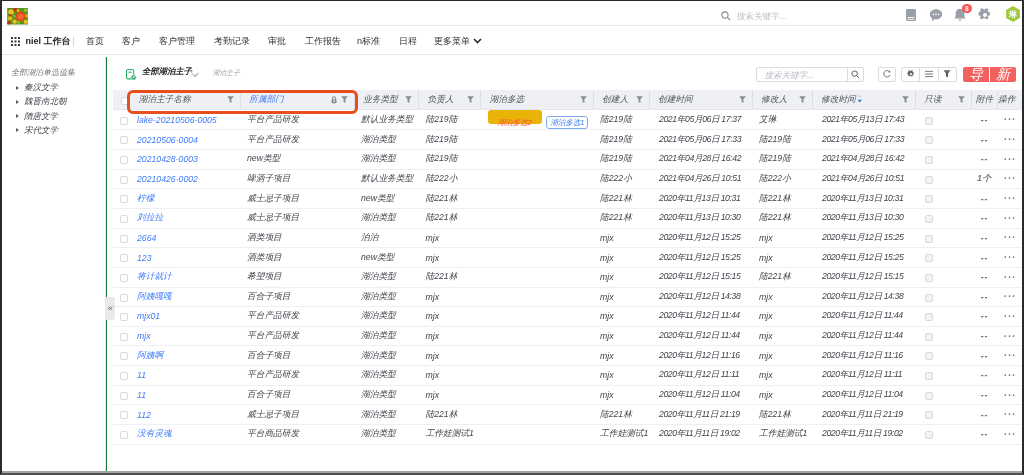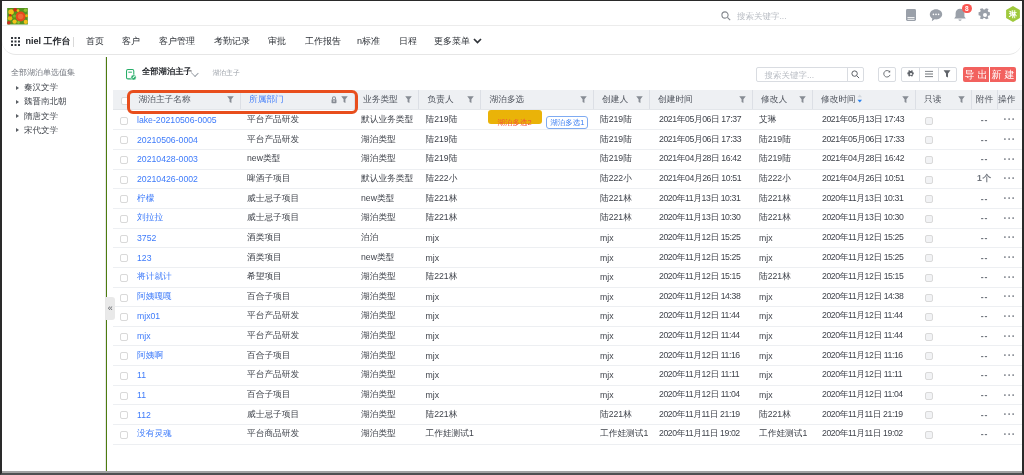--- a/index.html
+++ b/index.html
@@ -8,48 +8,48 @@
 #frame::after{content:'';position:absolute;bottom:0;left:0;right:0;height:2px;background:#a3a3a4;z-index:99;}
 
 #topbar{position:absolute;left:0;top:0;width:1020px;height:25px;background:#fff;border-bottom:1px solid #ececec;}
 #logo{position:absolute;left:5px;top:7px;width:21px;height:16.5px;}
 #tsearch{position:absolute;left:719px;top:3px;height:25px;line-height:25px;font-size:8.5px;color:#b9bdc4;}
 
 .ticon{position:absolute;top:6px;width:16px;height:16px;color:#5c6066;}
 #badge{position:absolute;left:960px;top:2.5px;width:9.5px;height:9.5px;border-radius:5px;background:#fa5752;color:#fff;font-size:6.5px;line-height:9px;text-align:center;font-weight:bold;}
 #avatar{position:absolute;left:1002.5px;top:4.5px;width:16px;height:16px;}
 
-#navbar{position:absolute;left:0;top:26px;width:1020px;height:28px;background:#fff;border-bottom:1px solid #e6e6e6;font-size:9px;color:#2e3238;border-radius:14px;}
+#navbar{position:absolute;left:0;top:26px;width:1020px;height:28px;background:#fff;border-bottom:1px solid #e6e6e6;font-size:9px;color:#2e3238;}
 #navbar .it{position:absolute;top:0;line-height:29px;white-space:nowrap;}
 #gridicon{position:absolute;left:9px;top:10px;}
 #wsname{position:absolute;left:23.5px;top:0;line-height:29px;font-weight:bold;font-size:9px;color:#23262b;}
 #navdiv{position:absolute;left:71px;top:10px;width:1px;height:10px;background:#d9d9d9;}
 
-#content{position:absolute;left:0;top:56px;width:1020px;height:416px;background:#4d7c0f;}
+#content{position:absolute;left:0;top:56px;width:1020px;height:416px;background:#15803d;font-style:italic;}
 #sidebar{position:absolute;left:0;top:0;width:104px;height:416px;background:#fff;border-right:1px solid #e7e7e7;}
 .sb-label{position:absolute;left:9px;top:9.5px;font-size:8px;color:#73777f;}
 .sb-item{position:absolute;left:14px;font-size:8.5px;color:#41454c;white-space:nowrap;}
 .sb-item .ar{display:inline-block;width:0;height:0;border-left:3.5px solid #595d63;border-top:2.8px solid transparent;border-bottom:2.8px solid transparent;margin-right:5px;vertical-align:0.5px;}
 #collapser{position:absolute;z-index:10;left:104px;top:239.5px;width:8.5px;height:23px;background:#e9e9e9;border-radius:0 3px 3px 0;color:#56595f;font-size:9px;line-height:22px;text-align:center;}
 
 #main{position:absolute;left:105px;top:0;width:915px;height:416px;background:#fff;}
 
 #tb-icon{position:absolute;left:19px;top:12px;width:10.5px;height:11.5px;}
 #tb-title{position:absolute;left:35px;top:9px;font-size:8.3px;font-weight:bold;color:#23262b;}
 #tb-caret{position:absolute;left:85px;top:12.5px;width:5.5px;height:5.5px;border-right:1.2px solid #9aa0a8;border-bottom:1.2px solid #9aa0a8;transform:rotate(45deg) scaleY(0.85);}
 #tb-tag{position:absolute;left:105.5px;top:10.5px;font-size:6.8px;color:#9ba0a8;}
 #tb-search{position:absolute;left:648.5px;top:9.5px;width:108px;height:15px;border:1px solid #d9dce1;border-radius:2px;background:#fff;}
 #tb-search .ph{position:absolute;left:8px;top:0;line-height:14px;font-size:8.5px;color:#b9bdc4;}
 #tb-search .mag{position:absolute;right:0;top:0;width:16px;height:13px;border-left:1px solid #d9dce1;text-align:center;}
 .tbtn{position:absolute;top:9.5px;height:15px;border:1px solid #d9dce1;border-radius:2px;background:#fff;}
 #btn-refresh{left:771px;width:18px;}
 #btn-group{left:794px;width:56px;display:flex;}
 #btn-group .seg{flex:1;border-right:1px solid #d9dce1;position:relative;}
 #btn-group .seg:last-child{border-right:none;}
-.redbtn{position:absolute;top:9.5px;width:26px;height:15px;background:#f2615e;color:#fff;font-size:10px;line-height:15px;text-align:center;border-radius:2px 0 0 2px;}
+.redbtn{position:absolute;top:9.5px;width:26px;height:15px;background:#f2615e;color:#fff;font-size:14px;line-height:15px;text-align:center;border-radius:2px 0 0 2px;}
 #btn-exp{left:856px;}
 #btn-new{left:883px;border-radius:0 2px 2px 0;}
 .cicon{position:absolute;left:50%;top:50%;transform:translate(-50%,-50%);}
 
 #tablewrap{position:absolute;left:5.5px;top:33.4px;width:909.5px;height:382.6px;overflow:hidden;}
 table{border-collapse:collapse;table-layout:fixed;width:909.5px;font-size:8.7px;}
 col.c0{width:17.5px}col.c1{width:110px}col.c2{width:114px}col.c3{width:64.5px}
 col.c4{width:62px}col.c5{width:112.5px}col.c6{width:56px}col.c7{width:103px}
 col.c8{width:60px}col.c9{width:103px}col.c10{width:56.5px}col.c11{width:26px}col.c12{width:24.5px}
 th{height:19.5px;background:#eef0f3;border-right:1px solid #dcdfe5;border-bottom:1px solid #e3e6ea;font-weight:normal;color:#50555e;text-align:left;padding:0 0 0 8.5px;position:relative;white-space:nowrap;overflow:hidden;}
@@ -356,21 +356,21 @@
                 <td>陆221林</td>
                 <td class="ds">2020年11月13日 10:30</td>
                 <td>陆221林</td>
                 <td class="ds">2020年11月13日 10:30</td>
                 <td style="padding-left:10px"><span class="cb cbg"></span></td>
                 <td style="text-align:center;padding-left:0" class="dash">--</td>
                 <td style="text-align:center;padding-left:0"><span class="dots">···</span></td>
               </tr>
               <tr>
                 <td><span class="cb"></span></td>
-                <td class="blue">3752</td>
+                <td class="blue">2664</td>
                 <td>酒类项目</td>
                 <td>泊泊</td>
                 <td>mjx</td>
                 <td></td>
                 <td>mjx</td>
                 <td class="ds">2020年11月12日 15:25</td>
                 <td>mjx</td>
                 <td class="ds">2020年11月12日 15:25</td>
                 <td style="padding-left:10px"><span class="cb cbg"></span></td>
                 <td style="text-align:center;padding-left:0" class="dash">--</td>

